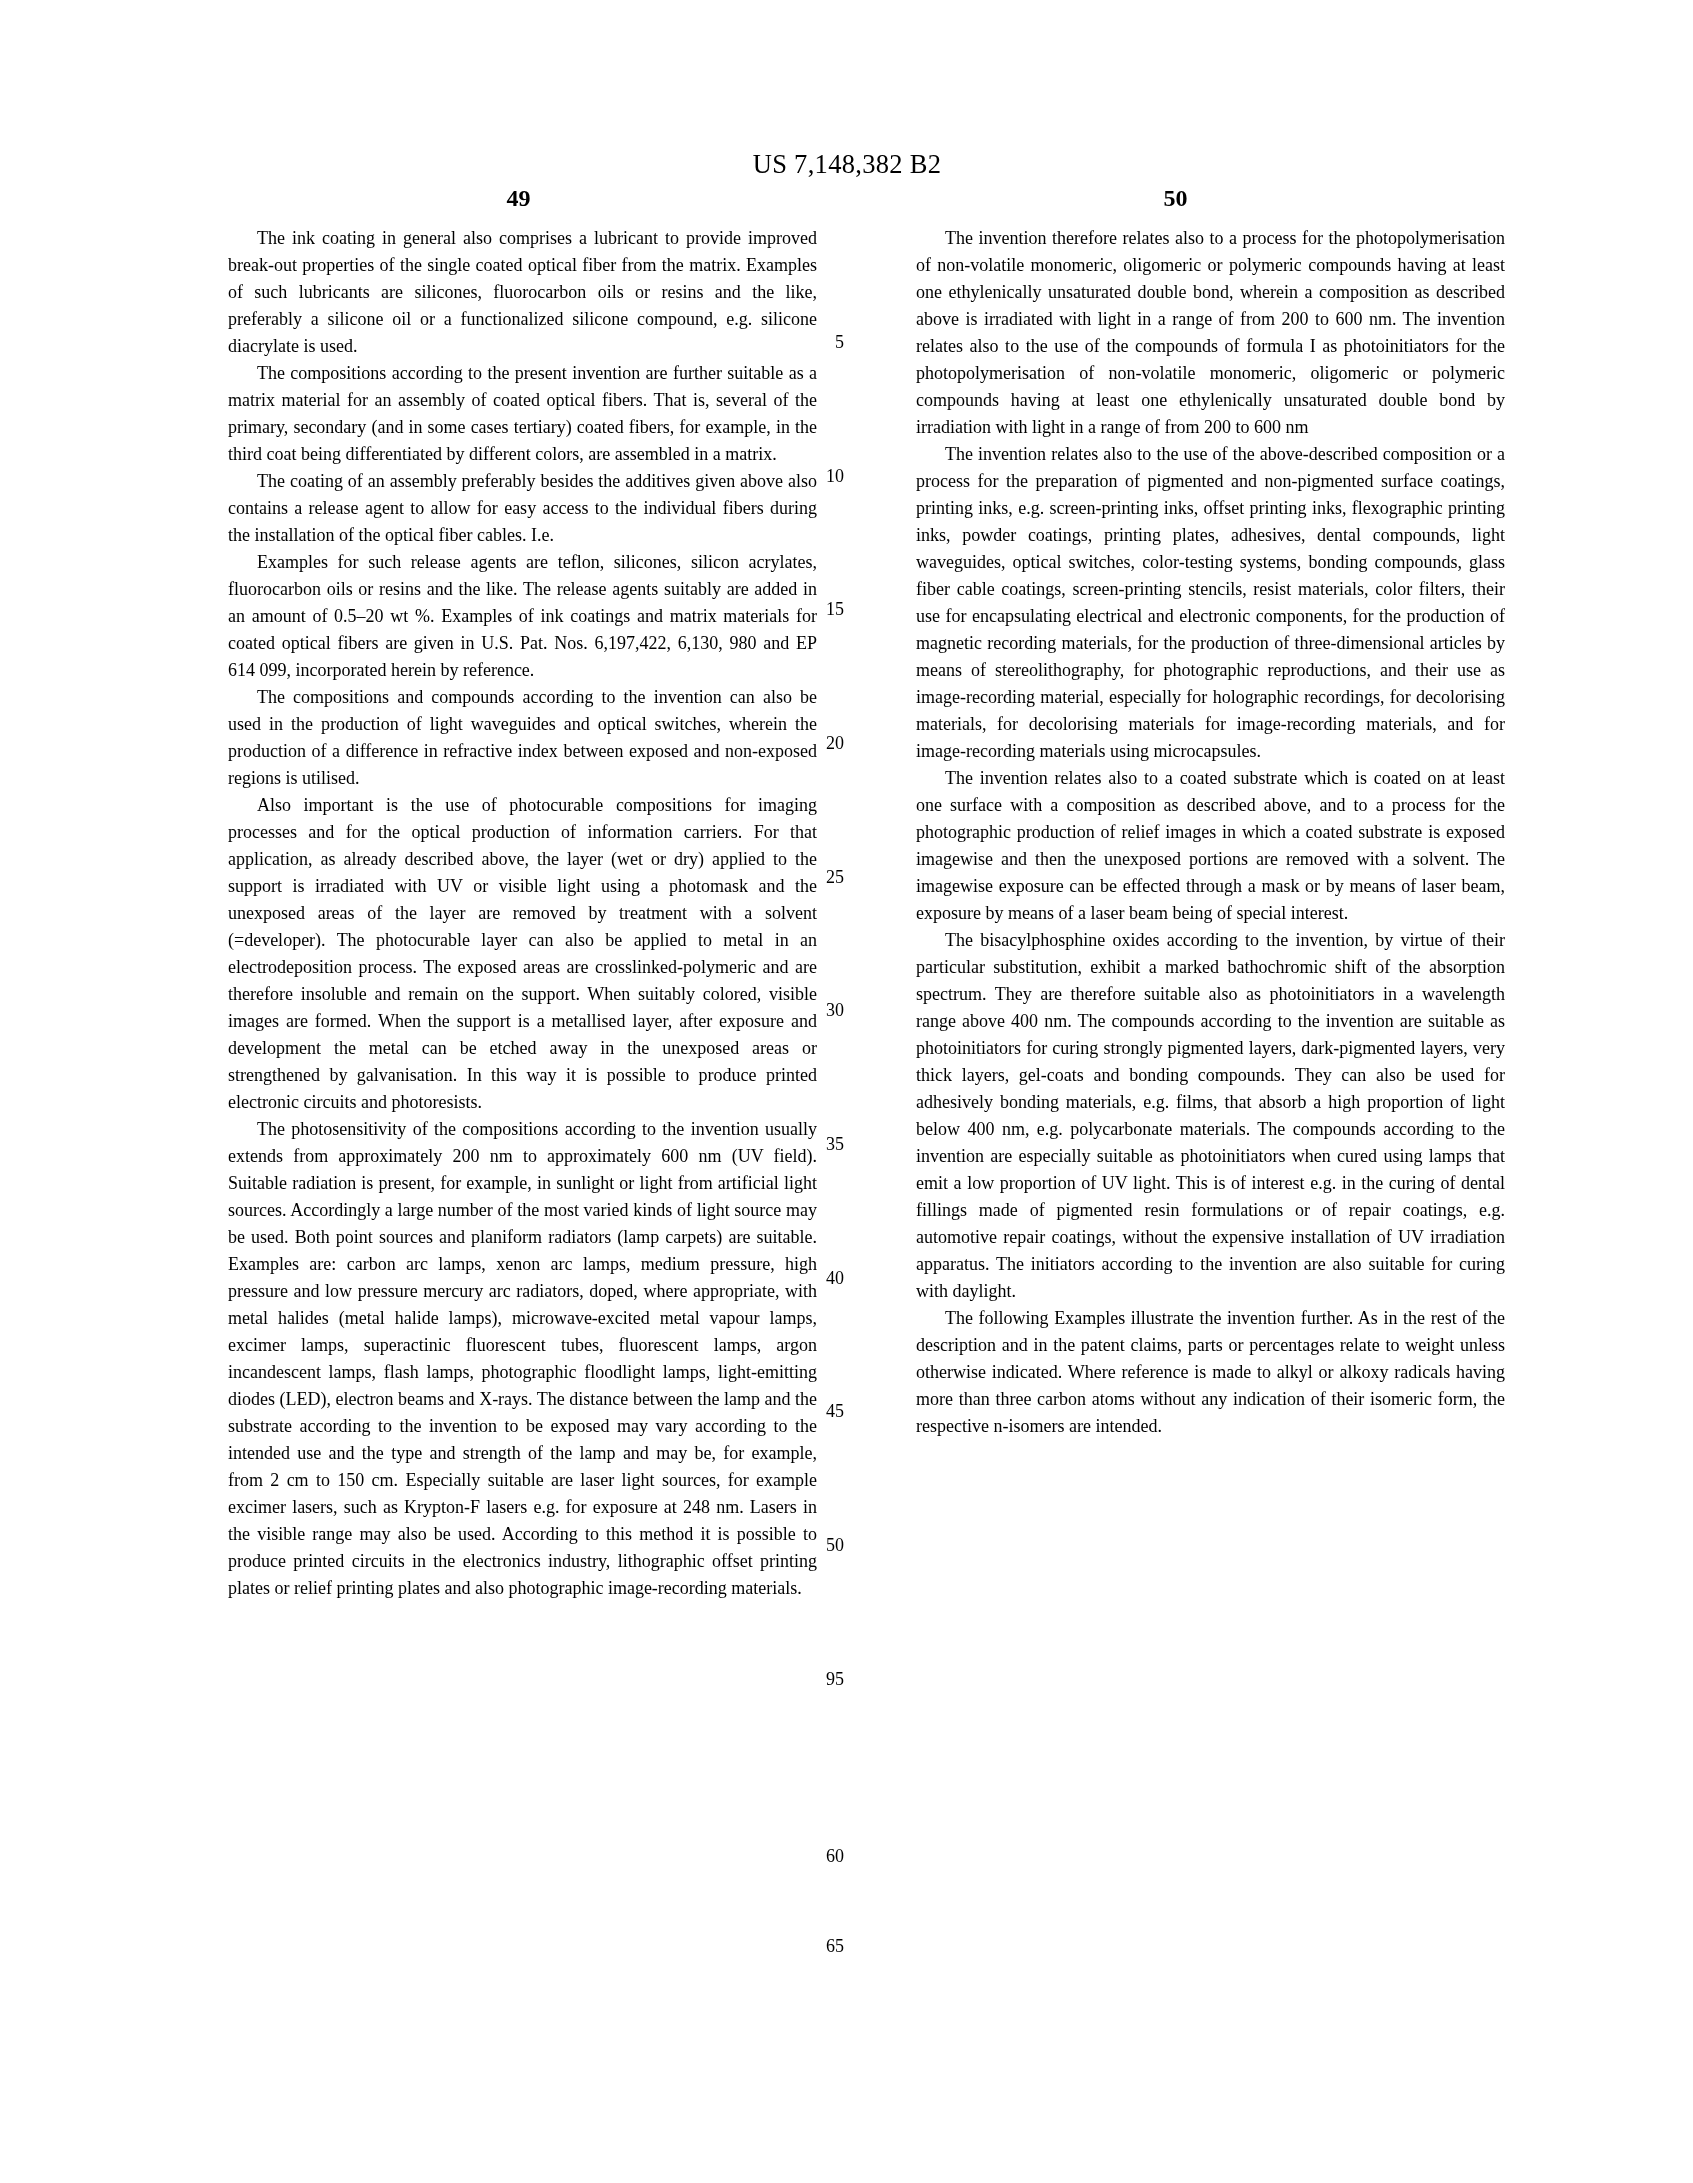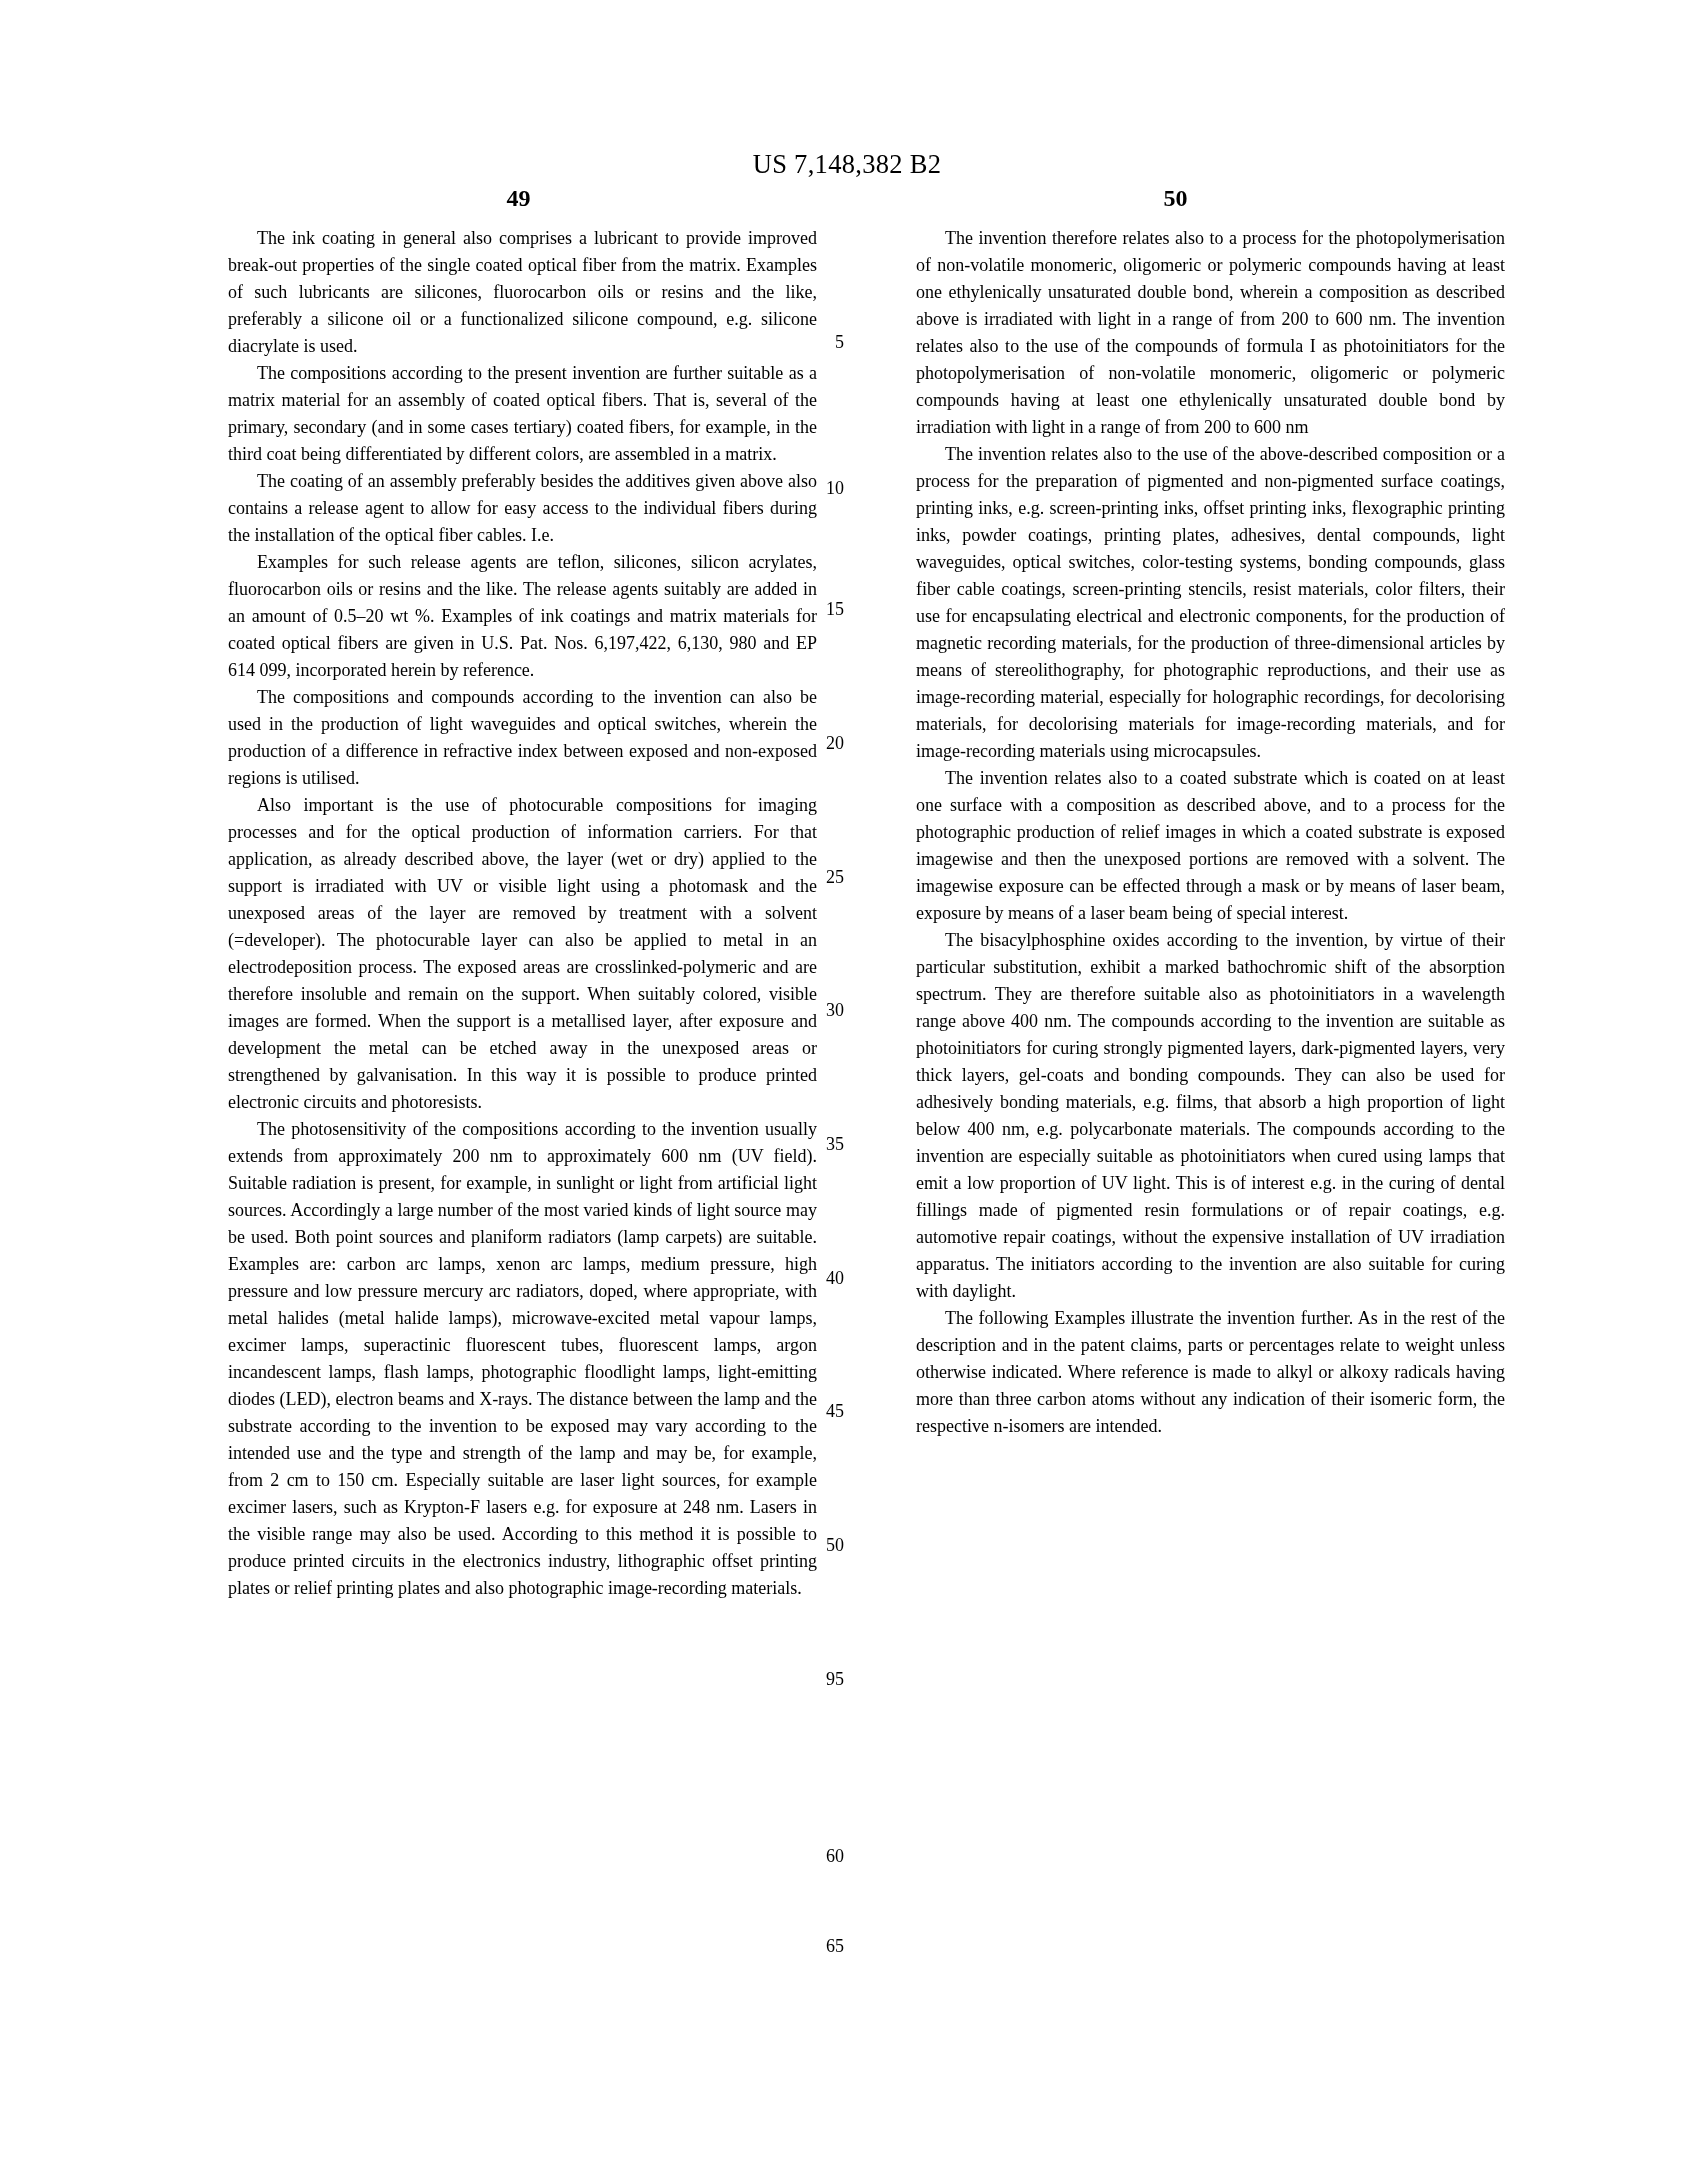--- a/index.html
+++ b/index.html
@@ -109,21 +109,21 @@
       <p>The invention therefore relates also to a process for the photopolymerisation of non-volatile monomeric, oligomeric or polymeric compounds having at least one ethylenically unsaturated double bond, wherein a composition as described above is irradiated with light in a range of from 200 to 600 nm. The invention relates also to the use of the compounds of formula I as photoinitiators for the photopolymerisation of non-volatile monomeric, oligomeric or polymeric compounds having at least one ethylenically unsaturated double bond by irradiation with light in a range of from 200 to 600 nm</p>
       <p>The invention relates also to the use of the above-described composition or a process for the preparation of pigmented and non-pigmented surface coatings, printing inks, e.g. screen-printing inks, offset printing inks, flexographic printing inks, powder coatings, printing plates, adhesives, dental compounds, light waveguides, optical switches, color-testing systems, bonding compounds, glass fiber cable coatings, screen-printing stencils, resist materials, color filters, their use for encapsulating electrical and electronic components, for the production of magnetic recording materials, for the production of three-dimensional articles by means of stereolithography, for photographic reproductions, and their use as image-recording material, especially for holographic recordings, for decolorising materials, for decolorising materials for image-recording materials, and for image-recording materials using microcapsules.</p>
       <p>The invention relates also to a coated substrate which is coated on at least one surface with a composition as described above, and to a process for the photographic production of relief images in which a coated substrate is exposed imagewise and then the unexposed portions are removed with a solvent. The imagewise exposure can be effected through a mask or by means of laser beam, exposure by means of a laser beam being of special interest.</p>
       <p>The bisacylphosphine oxides according to the invention, by virtue of their particular substitution, exhibit a marked bathochromic shift of the absorption spectrum. They are therefore suitable also as photoinitiators in a wavelength range above 400 nm. The compounds according to the invention are suitable as photoinitiators for curing strongly pigmented layers, dark-pigmented layers, very thick layers, gel-coats and bonding compounds. They can also be used for adhesively bonding materials, e.g. films, that absorb a high proportion of light below 400 nm, e.g. polycarbonate materials. The compounds according to the invention are especially suitable as photoinitiators when cured using lamps that emit a low proportion of UV light. This is of interest e.g. in the curing of dental fillings made of pigmented resin formulations or of repair coatings, e.g. automotive repair coatings, without the expensive installation of UV irradiation apparatus. The initiators according to the invention are also suitable for curing with daylight.</p>
       <p>The following Examples illustrate the invention further. As in the rest of the description and in the patent claims, parts or percentages relate to weight unless otherwise indicated. Where reference is made to alkyl or alkoxy radicals having more than three carbon atoms without any indication of their isomeric form, the respective n-isomers are intended.</p>
     </div>
   </div>
 
   <div class="linenums" id="linenums">
       <span style="top: 107px;">5</span>
-      <span style="top: 253px;">10</span>
+      <span style="top: 241px;">10</span>
       <span style="top: 374px;">15</span>
       <span style="top: 508px;">20</span>
       <span style="top: 642px;">25</span>
       <span style="top: 775px;">30</span>
       <span style="top: 909px; margin-left: 28px;">35</span>
       <span style="top: 1043px;">40</span>
       <span style="top: 1176px;">45</span>
       <span style="top: 1310px;">50</span>
       <span style="top: 1444px;">95</span>
       <span style="top: 1577px; margin-top: 44px;">60</span>

